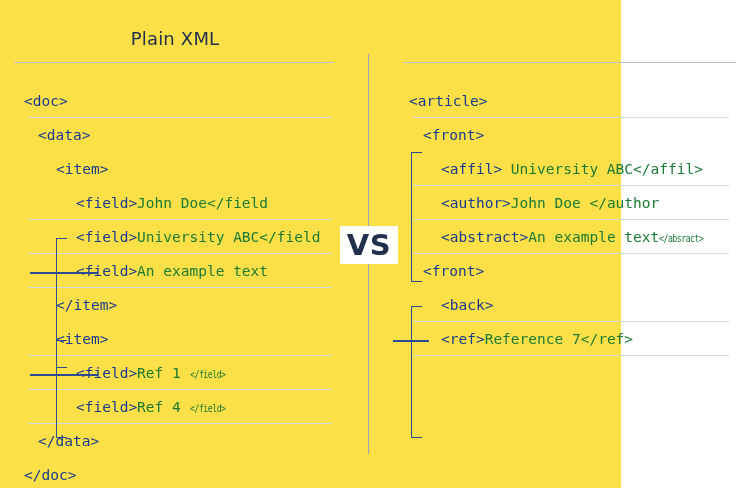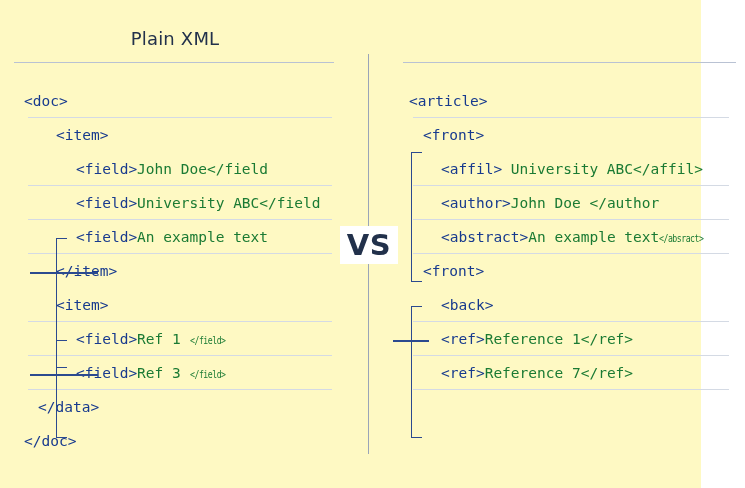--- a/index.html
+++ b/index.html
@@ -5,22 +5,22 @@
   * { box-sizing: border-box; }
   html, body {
     margin: 0; padding: 0;
     width: 745px; height: 488px;
     background: #ffffff;
     font-family: "DejaVu Sans", sans-serif;
     overflow: hidden;
   }
   #stage {
     position: relative;
-    width: 701px; height: 488px;
-    background: #fef9c3;
+    width: 621px; height: 488px;
+    background: #fde047;
   }
 
   
   .col { position: absolute; top: 0; height: 488px; }
   .col-left  { left: 10px;  width: 330px; }
   .col-right { left: 395px; width: 345px; }
 
   .col-title {
     position: absolute;
     top: 28px;
@@ -119,28 +119,29 @@
 </head>
 <body>
 
 <div id="stage">
 
   <div class="col col-left">
     <div class="col-title" style="color: rgb(34, 49, 75);">Plain XML</div>
     <div class="title-rule"></div>
     <div class="rows" id="left-rows">
         <div class="row i0 sep short-l"><span class="tag" style="color: rgb(23, 58, 142);">&lt;doc&gt;</span></div>
+        <div class="row i1"><span class="tag" style="color: rgb(23, 58, 142);">&lt;data&gt;</span></div>
         <div class="row i2"><span class="tag" style="color: rgb(23, 58, 142);">&lt;item&gt;</span></div>
         <div class="row i3 sep short-l"><span class="tag" style="color: rgb(23, 58, 142);">&lt;field&gt;</span><span class="val" style="color: rgb(26, 122, 51);">John Doe</span><span class="ctag" style="color: rgb(26, 122, 51);">&lt;/field</span></div>
         <div class="row i3 sep short-l"><span class="tag" style="color: rgb(23, 58, 142);">&lt;field&gt;</span><span class="val" style="color: rgb(26, 122, 51);">University ABC</span><span class="ctag" style="color: rgb(26, 122, 51);">&lt;/field</span></div>
         <div class="row i3 sep short-l"><span class="tag" style="color: rgb(23, 58, 142);">&lt;field&gt;</span><span class="val" style="color: rgb(26, 122, 51);">An example text</span></div>
         <div class="row i2"><span class="tag" style="color: rgb(23, 58, 142);">&lt;/item&gt;</span></div>
         <div class="row i2 sep short-l"><span class="tag" style="color: rgb(23, 58, 142);">&lt;item&gt;</span></div>
         <div class="row i3 sep short-l"><span class="tag" style="color: rgb(23, 58, 142);">&lt;field&gt;</span><span class="val" style="color: rgb(26, 122, 51);">Ref 1 </span><span class="ctag tiny" style="color: rgb(26, 122, 51);">&lt;/field&gt;</span></div>
-        <div class="row i3 sep short-l"><span class="tag" style="color: rgb(23, 58, 142);">&lt;field&gt;</span><span class="val" style="color: rgb(26, 122, 51);">Ref 3 </span><span class="ctag tiny" style="color: rgb(26, 122, 51);">&lt;/field&gt;</span></div>
+        <div class="row i3 sep short-l"><span class="tag" style="color: rgb(23, 58, 142);">&lt;field&gt;</span><span class="val" style="color: rgb(26, 122, 51);">Ref 4 </span><span class="ctag tiny" style="color: rgb(26, 122, 51);">&lt;/field&gt;</span></div>
         <div class="row i1"><span class="tag" style="color: rgb(23, 58, 142);">&lt;/data&gt;</span></div>
         <div class="row i0"><span class="tag" style="color: rgb(23, 58, 142);">&lt;/doc&gt;</span></div>
       </div>
 
     <div class="bracket" style="left: 46px; top: 238px; height: 130px; border-left-color: rgb(43, 74, 143); border-top-color: rgb(43, 74, 143); border-bottom-color: rgb(43, 74, 143);"></div>
     <div class="tick" style="left: 20px; top: 272px; width: 68px; background: rgb(43, 74, 143);"></div>
 
     <div class="bracket" style="left: 46px; top: 340px; height: 98px; border-left-color: rgb(43, 74, 143); border-top-color: rgb(43, 74, 143); border-bottom-color: rgb(43, 74, 143);"></div>
     <div class="tick" style="left: 20px; top: 374px; width: 68px; background: rgb(43, 74, 143);"></div>
   </div>
@@ -151,21 +152,20 @@
   <div class="col col-right">
     <div class="title-rule"></div>
     <div class="rows" id="right-rows">
         <div class="row i0 sep short-r"><span class="tag" style="color: rgb(23, 58, 142);">&lt;article&gt;</span></div>
         <div class="row i1"><span class="tag" style="color: rgb(23, 58, 142);">&lt;front&gt;</span></div>
         <div class="row i2 sep short-r"><span class="tag" style="color: rgb(23, 58, 142);">&lt;affil&gt;</span><span class="val" style="color: rgb(26, 122, 51);"> University ABC</span><span class="ctag" style="color: rgb(26, 122, 51);">&lt;/affil&gt;</span></div>
         <div class="row i2 sep short-r"><span class="tag" style="color: rgb(23, 58, 142);">&lt;author&gt;</span><span class="val" style="color: rgb(26, 122, 51);">John Doe </span><span class="ctag" style="color: rgb(26, 122, 51);">&lt;/author</span></div>
         <div class="row i2 sep short-r"><span class="tag" style="color: rgb(23, 58, 142);">&lt;abstract&gt;</span><span class="val" style="color: rgb(26, 122, 51);">An example text</span><span class="ctag tiny" style="color: rgb(26, 122, 51);">&lt;/absract&gt;</span></div>
         <div class="row i1"><span class="tag" style="color: rgb(23, 58, 142);">&lt;front&gt;</span></div>
         <div class="row i2 sep short-r"><span class="tag" style="color: rgb(23, 58, 142);">&lt;back&gt;</span></div>
-        <div class="row i2 sep short-r"><span class="tag" style="color: rgb(23, 58, 142);">&lt;ref&gt;</span><span class="val" style="color: rgb(26, 122, 51);">Reference 1</span><span class="ctag" style="color: rgb(26, 122, 51);">&lt;/ref&gt;</span></div>
         <div class="row i2 sep short-r"><span class="tag" style="color: rgb(23, 58, 142);">&lt;ref&gt;</span><span class="val" style="color: rgb(26, 122, 51);">Reference 7</span><span class="ctag" style="color: rgb(26, 122, 51);">&lt;/ref&gt;</span></div>
       </div>
 
     <div class="bracket" style="left: 16px; top: 152px; height: 130px; border-left-color: rgb(43, 74, 143); border-top-color: rgb(43, 74, 143); border-bottom-color: rgb(43, 74, 143);"></div>
 
     <div class="bracket" style="left: 16px; top: 306px; height: 132px; border-left-color: rgb(43, 74, 143); border-top-color: rgb(43, 74, 143); border-bottom-color: rgb(43, 74, 143);"></div>
     <div class="tick" style="left: -2px; top: 340px; width: 36px; background: rgb(43, 74, 143);"></div>
   </div>
 
 </div>

